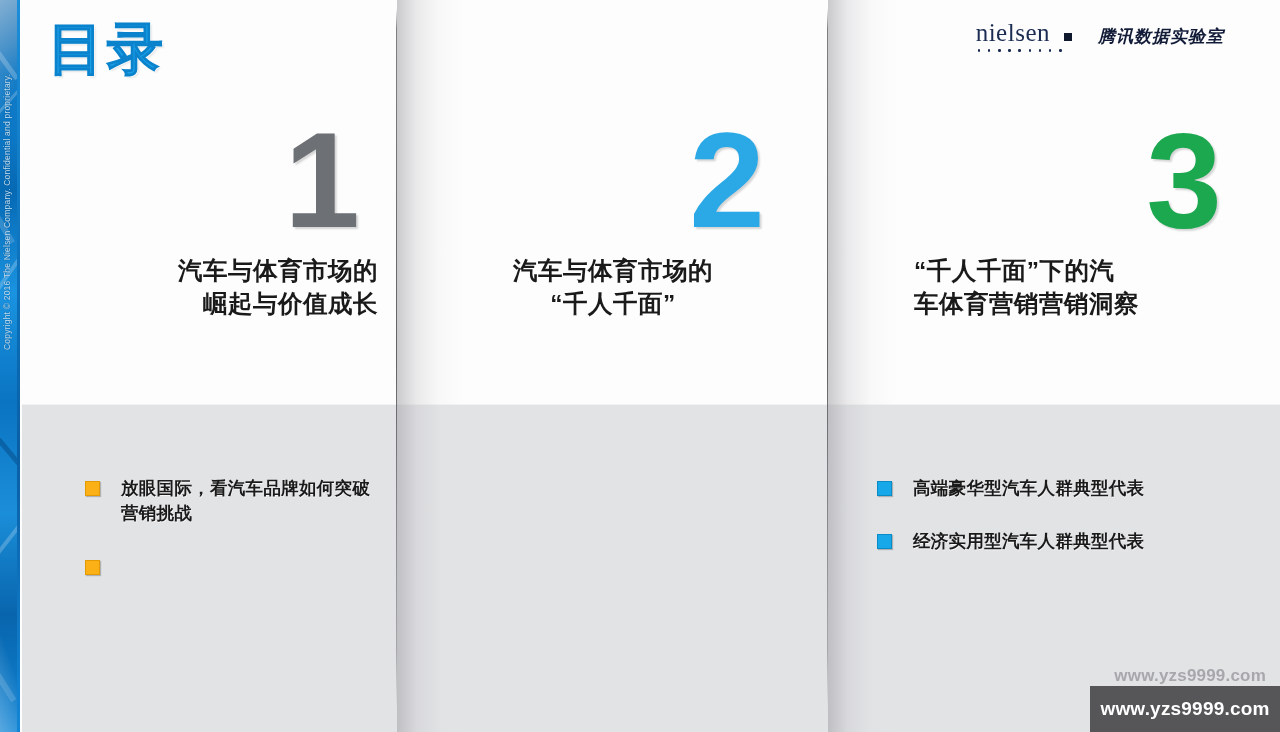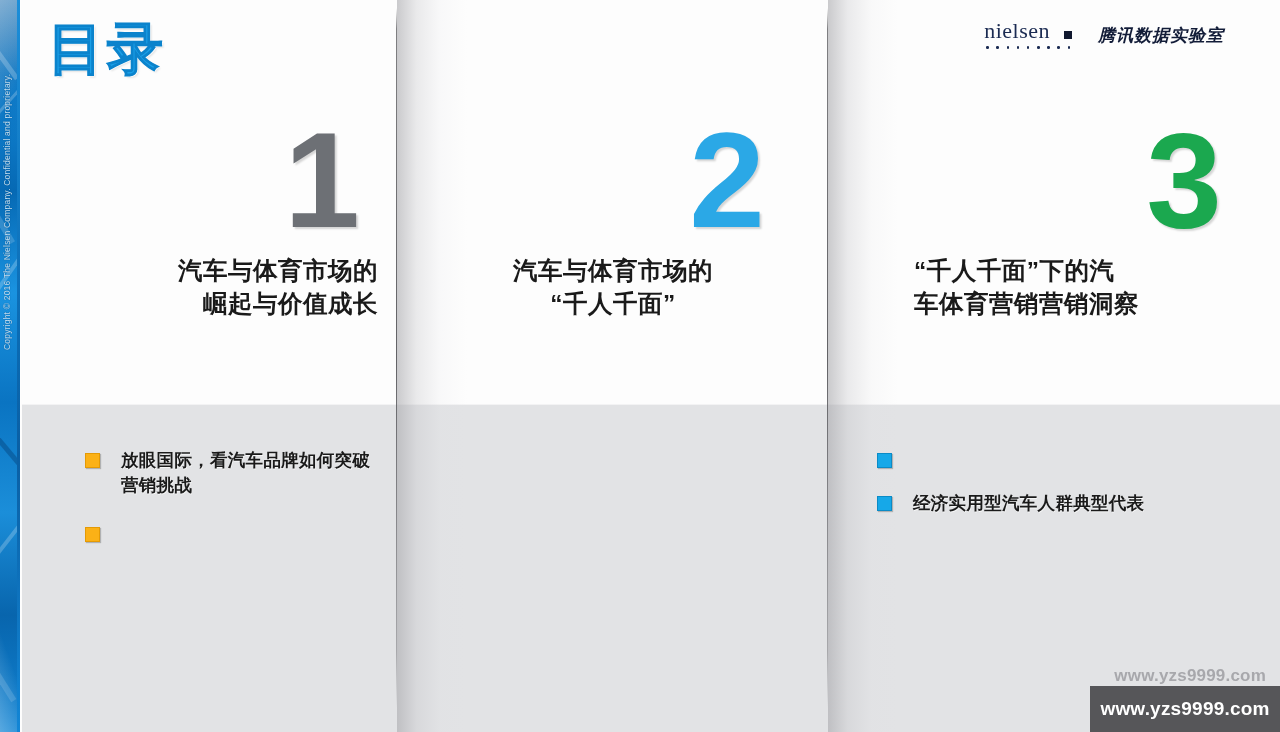--- a/index.html
+++ b/index.html
@@ -114,21 +114,21 @@
   }
 
   #logo-row {
     position: absolute; right: 56px; top: 20px;
     display: flex; align-items: center; gap: 14px;
     z-index: 6;
   }
   #nielsen-wrap { position: relative; padding-bottom: 8px; }
   #nielsen-word {
     font-family: "Liberation Serif", "DejaVu Serif", serif;
-    font-size: 22px; color: #1b2b52; letter-spacing: 0.5px; line-height: 1;
+    font-size: 25px; color: #1b2b52; letter-spacing: 0.5px; line-height: 1;
   }
   #nielsen-dots {
     position: absolute; left: 2px; bottom: 0; width: 84px; height: 4px;
     display: flex; justify-content: space-between;
   }
   #nielsen-dots i {
     width: 2.5px; height: 2.5px; border-radius: 50%;
     background: #1b2b52; display: block;
   }
   #logo-sep { width: 8px; height: 8px; background: #10182e; display:block; }
@@ -160,21 +160,21 @@
   }
   #head1 { right: 18px; width: 300px; text-align: right; }
   #head2 { left: 26px;  width: 380px; text-align: center; }
   #head3 { left: 86px;  width: 320px; text-align: left; }
 
   .bullets { position: absolute; }
   #bul1 { left: 63px;  top: 448px; width: 300px; }
   #bul2 { left: 480px; top: 448px; width: 300px; }
 
   .bullet { display: flex; align-items: flex-start; }
-  #bul1 .bullet, #bul2 .bullet { margin-bottom: 23px; }
+  #bul1 .bullet, #bul2 .bullet { margin-bottom: 23px; margin-top: 28px; }
 
   .bsq {
     flex: 0 0 auto; width: 15px; height: 15px; margin-top: 5px;
     box-shadow: 1px 1px 1px rgba(0,0,0,0.22);
   }
   #bul1 .bsq { background: #fbb116; border: 1px solid #e49a05; }
   #bul2 .bsq { background: #16a8e8; border: 1px solid #0b8bc6; }
 
   .btext {
     margin-left: 21px;
@@ -266,20 +266,21 @@
 
   <div class="col" id="col2">
     <div class="bignum" id="num2">2</div>
     <div class="headline" id="head2">
       <div>汽车与体育市场的</div>
       <div>“千人千面”</div>
     </div>
     <div class="bullets" id="bul2">
       <div class="bullet">
         <span class="bsq"></span>
+        <span class="btext">高端豪华型汽车人群典型代表</span>
       </div>
       <div class="bullet">
         <span class="bsq"></span>
         <span class="btext">经济实用型汽车人群典型代表</span>
       </div>
     </div>
   </div>
 
   <div class="col" id="col3">
     <div class="bignum" id="num3">3</div>

